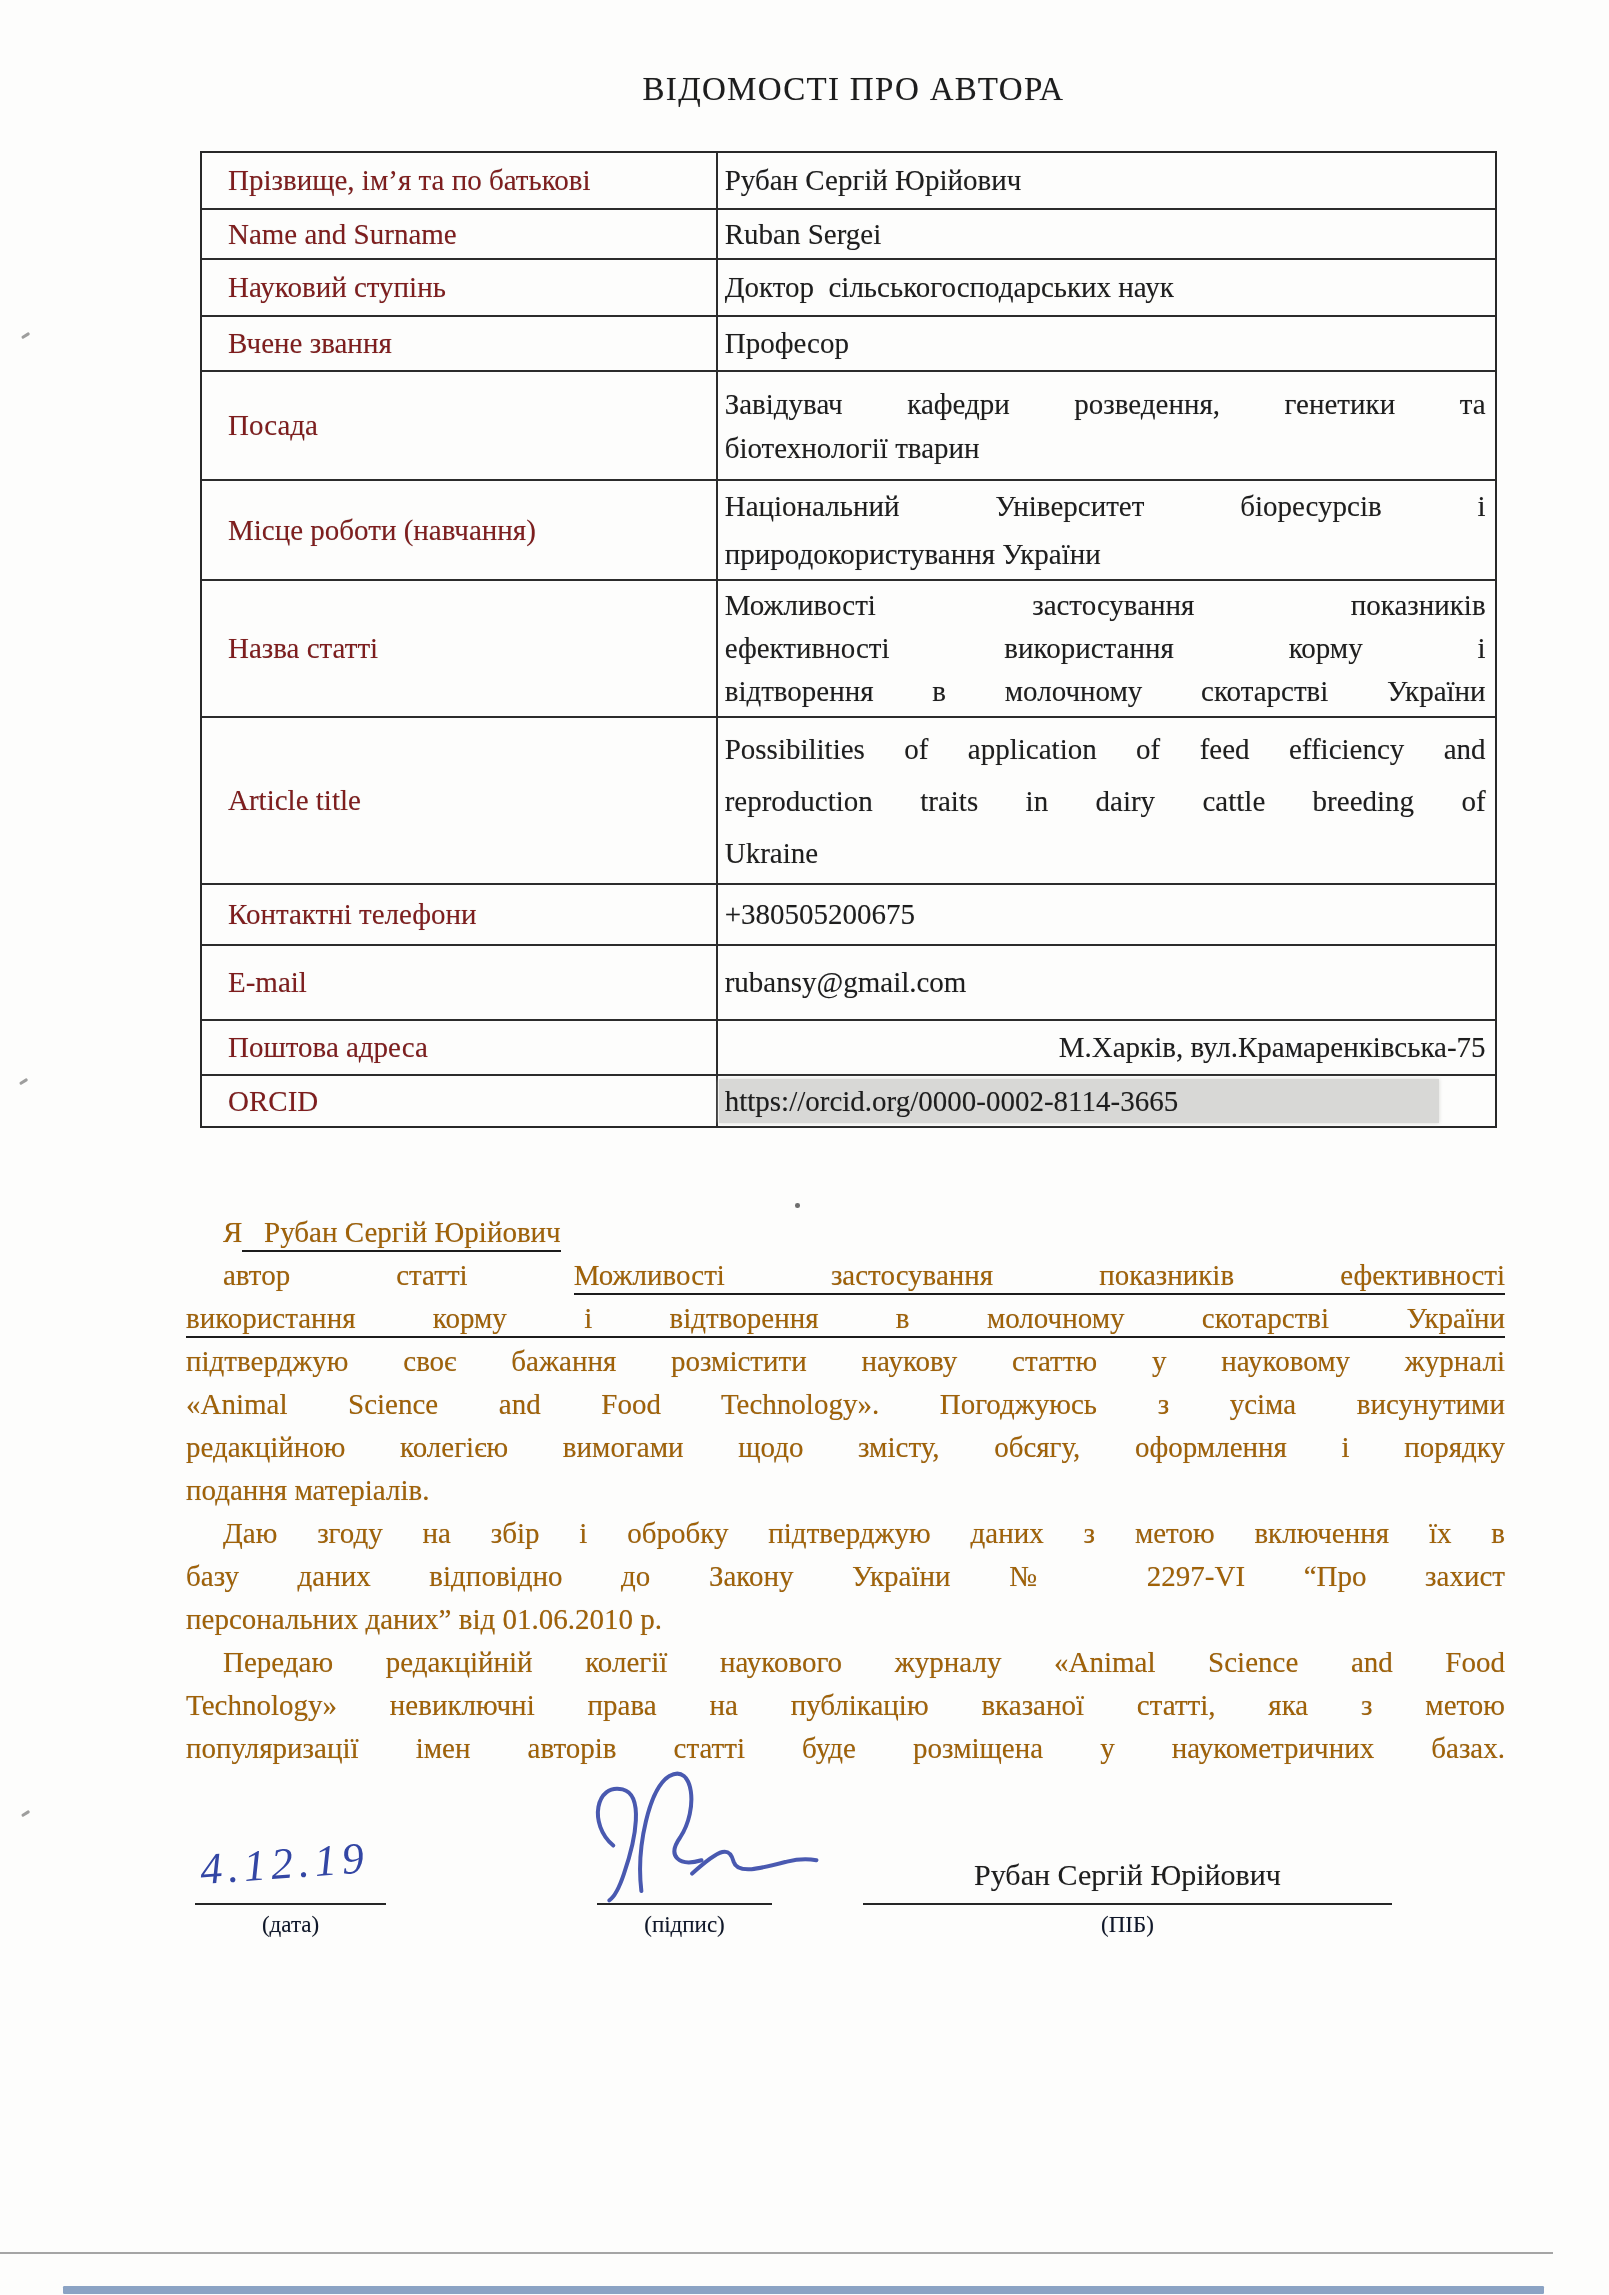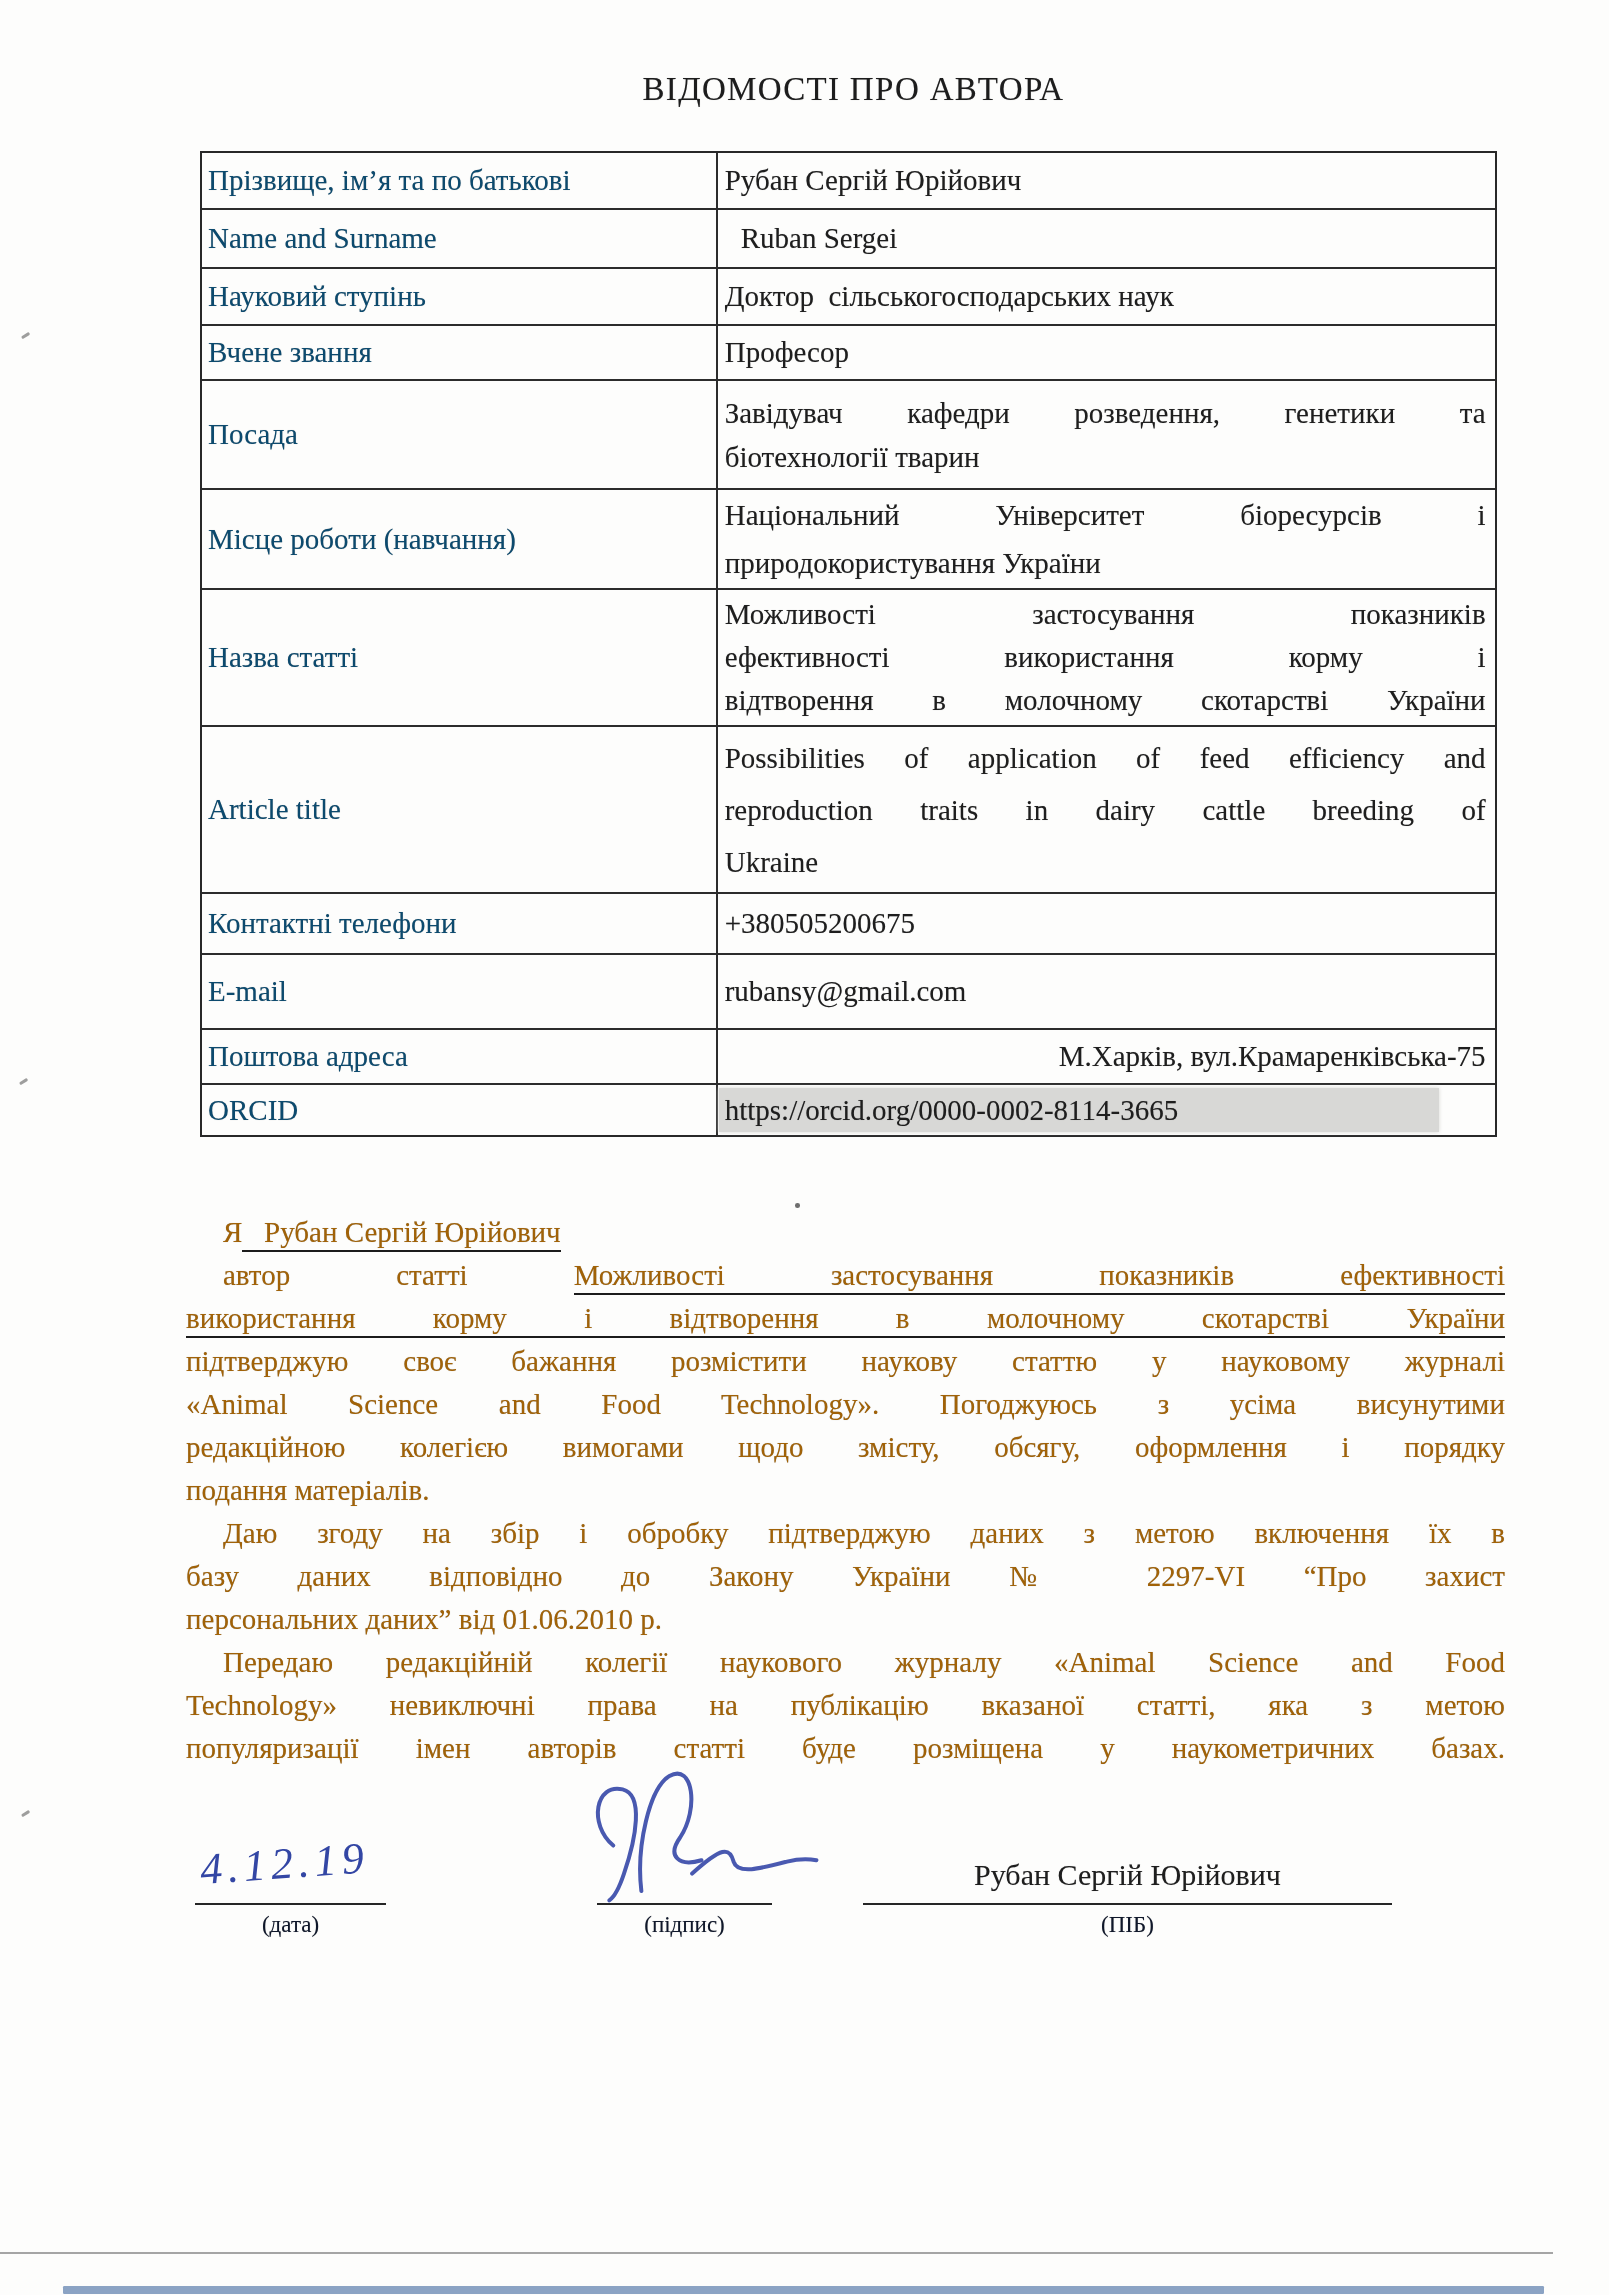--- a/index.html
+++ b/index.html
@@ -18,29 +18,29 @@
   }
   
   .info-table{
     position:absolute;left:200px;top:151px;width:1297px;
     border:2.7px solid #282828;box-sizing:border-box;background:transparent;
   }
   .trow{display:flex;box-sizing:border-box;border-top:2.7px solid #2c2c2c;}
   .trow:first-child{border-top:none;}
   .tlabel{
     width:516px;box-sizing:border-box;border-right:2.7px solid #2c2c2c;
-    display:flex;align-items:center;padding-left:6px;
-    font-size:29px;color:#0c4a6e;
+    display:flex;align-items:center;padding-left:26px;
+    font-size:29px;color:#7f1d1d;
   }
   .tvalue{
     flex:1;box-sizing:border-box;position:relative;
     display:flex;flex-direction:column;justify-content:center;
     padding:0 9.4px 0 6.7px;font-size:29px;color:#1e1e1e;
   }
-  .r1{height:55px;}.r2{height:59px;gap:16px;}.r3{height:57px;}.r4{height:55px;}
+  .r1{height:55px;}.r2{height:50px;}.r3{height:57px;}.r4{height:55px;}
   .r5{height:109px;}.r6{height:100px;}.r7{height:137px;}.r8{height:167px;}
   .r9{height:61px;}.r10{height:75px;}.r11{height:55px;text-align:right;}.r12{height:52px;}
   .jline{text-align:justify;text-align-last:justify;white-space:normal;}
   .jline.jlast{text-align-last:left;}
   .r5 .jline{line-height:44px;}
   .r6 .jline{line-height:48px;}
   .r7 .jline{line-height:43px;}
   .r8 .jline{line-height:52px;}
   .orcid-hl{
     position:absolute;left:1.3px;top:2.7px;bottom:2.7px;width:720px;

